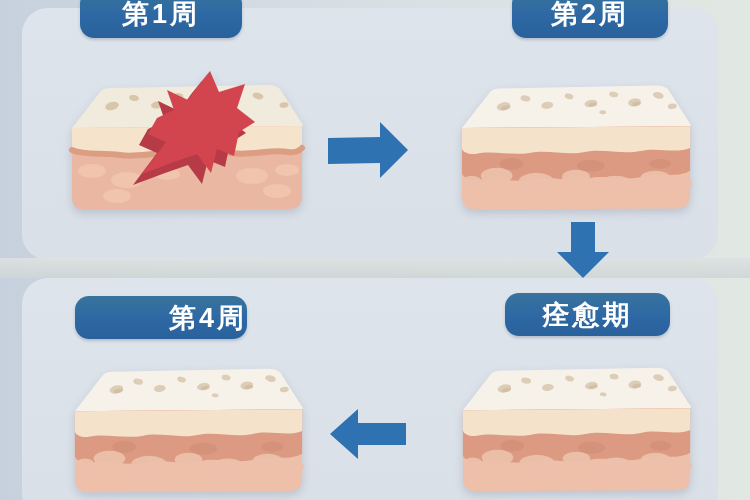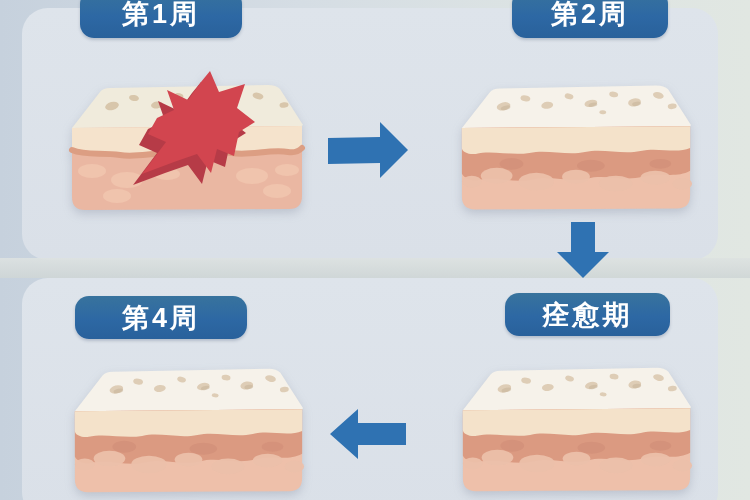--- a/index.html
+++ b/index.html
@@ -20,21 +20,21 @@
   .panel-bottom{top:278px;height:240px;}
   .badge{
     position:absolute;display:flex;align-items:center;justify-content:center;
     background:linear-gradient(180deg,#38739d 0%,#2d68a4 55%,#29619b 100%);
     border-radius:14px;color:#fff;font-weight:bold;letter-spacing:3px;
     box-shadow:0 2px 3px rgba(60,80,110,.25);
   }
   .badge-week1{left:80px;top:-10px;width:162px;height:48px;font-size:27px;}
   .badge-week2{left:512px;top:-10px;width:156px;height:48px;font-size:27px;}
   .badge-recovery{left:505px;top:293px;width:165px;height:43px;font-size:27px;}
-  .badge-week4{left:75px;top:296px;width:172px;height:43px;font-size:27px;}
+  .badge-week4{left:75px;top:296px;width:172px;height:43px;font-size:27px;justify-content:flex-end;}
   .skin{position:absolute;}
   .skin svg{display:block;overflow:visible;filter:drop-shadow(0 4px 5px rgba(110,120,140,.28));}
   .skin-week1{left:62px;top:76px;width:250px;height:135px;}
   .skin-week2{left:452px;top:76px;width:248px;height:135px;}
   .skin-recovery{left:453px;top:358px;width:247px;height:135px;}
   .skin-week4{left:65px;top:358px;width:247px;height:137px;}
   .arrow{position:absolute;}
   .arrow svg{display:block;overflow:visible;}
   .arrow-right{left:328px;top:122px;width:80px;height:56px;}
   .arrow-down{left:557px;top:222px;width:52px;height:56px;}

